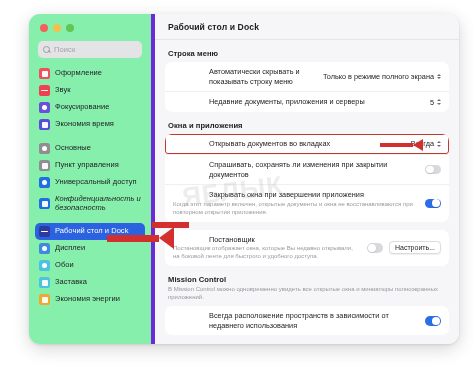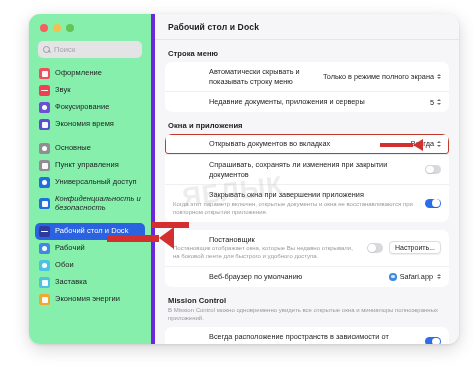--- a/index.html
+++ b/index.html
@@ -292,21 +292,21 @@
           <div class="navitem selected">
             <span class="ic" style="background:#2f3a9e">
                 <span class="bar"></span>
               </span>
             <span class="label">Рабочий стол и Dock</span>
           </div>
           <div class="navitem">
             <span class="ic" style="background:#3f8ae0">
                 <span class="circ"></span>
               </span>
-            <span class="label">Рабочий</span>
+            <span class="label">Дисплеи</span>
           </div>
           <div class="navitem">
             <span class="ic" style="background:#4cc3e0">
                 <span class="circ"></span>
               </span>
             <span class="label">Обои</span>
           </div>
           <div class="navitem">
             <span class="ic" style="background:#4cc3e0">
                 <span class="inner"></span>
@@ -405,33 +405,20 @@
             <div class="txt">
               <div class="main-label">Постановщик</div>
               <div class="sub-label">Постановщик отображает окна, которые Вы недавно открывали, на боковой ленте для быстрого и удобного доступа.</div>
             </div>
             <div class="toggle">
                 <span class="knob"></span>
               </div>
             <div class="btn">Настроить...</div>
           </div>
 
-          <div class="row">
-            <div class="txt">
-              <div class="main-label">Веб-браузер по умолчанию</div>
-            </div>
-            <div class="appval">
-              <span class="appicon"></span>
-              <span style="font-size:7.3px;color:#1d1d1f">Safari.app</span>
-              <span class="chev">
-                  <i class="up"></i>
-                  <i class="dn"></i>
-                </span>
-            </div>
-          </div>
 
         </div>
 
         <div class="sect-head" style="padding-bottom:1px">Mission Control</div>
         <div style="font-size:6px;color:#9a989e;line-height:1.35;padding:0 3px 5px 3px">В Mission Control можно одновременно увидеть все открытые окна и миниатюры полноэкранных приложений.</div>
         <div class="card">
           <div class="row">
             <div class="txt">
               <div class="main-label">Всегда расположение пространств в зависимости от недавнего использования</div>
             </div>

